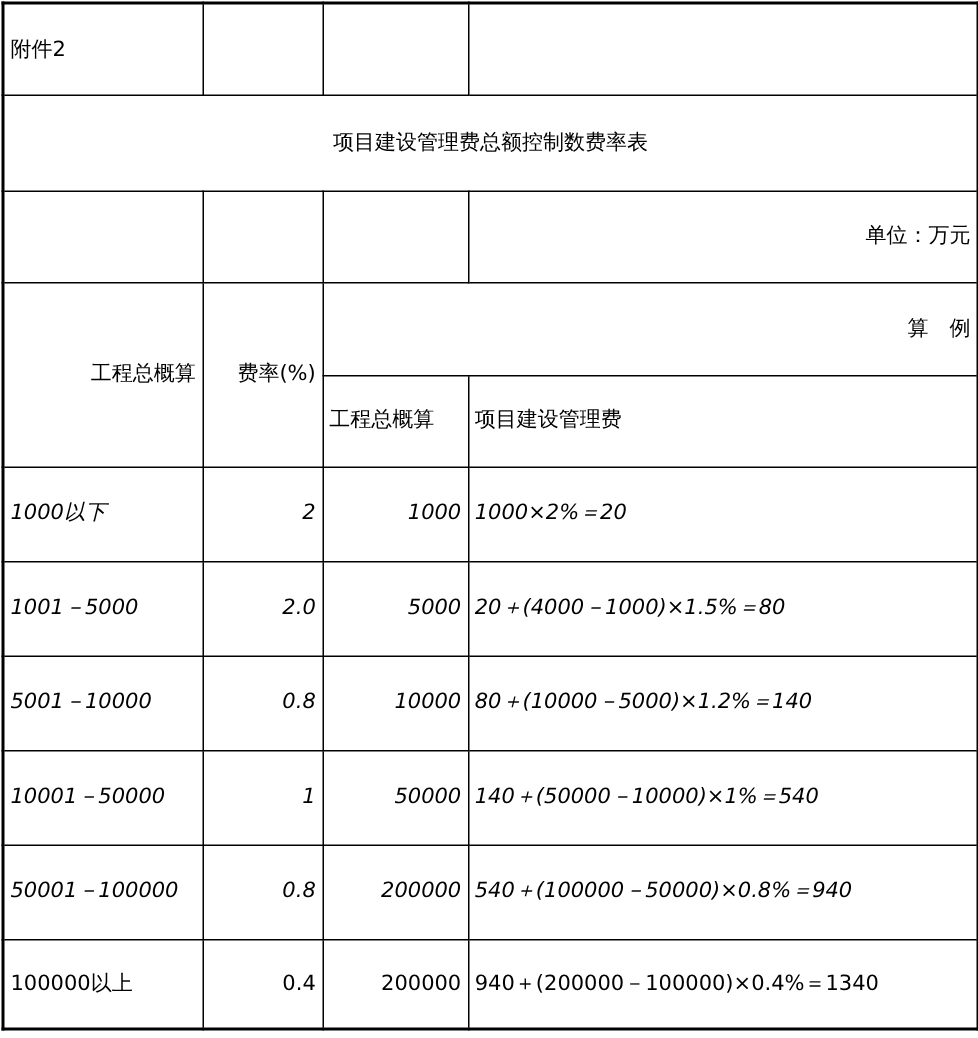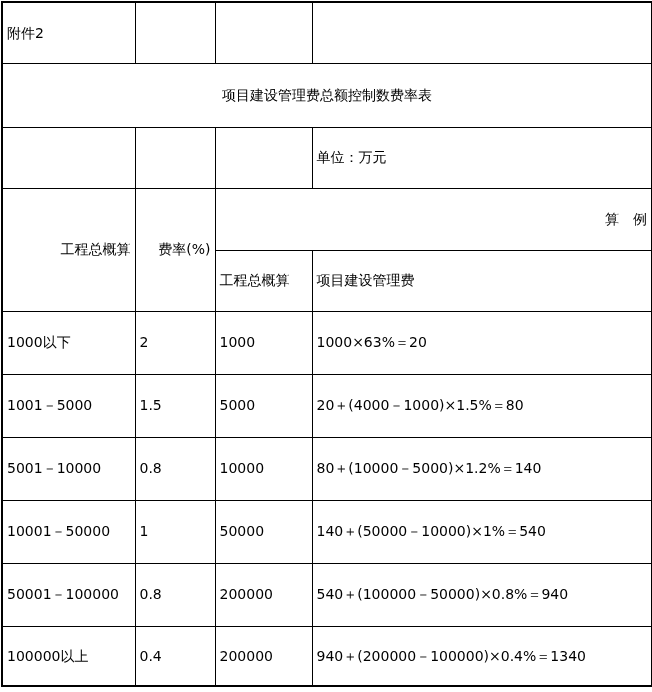--- a/index.html
+++ b/index.html
@@ -21,29 +21,29 @@
   table.fee-table td {
     border: 1px solid #000000;
     font-size: 14px;
     line-height: 1.15;
     padding: 12px 4px;
     overflow: hidden;
     white-space: nowrap;
     vertical-align: middle;
   }
   td.al { text-align: left; }
-  td.ar { }
+  td.ar { text-align: right; }
   td.ac { text-align: right; }
   td.title-cell { font-size: 15px; text-align: center; }
   tr.r-attach  { height: 61px; }
   tr.r-title   { height: 64px; }
   tr.r-unit    { height: 61px; }
   tr.r-head1   { height: 62px; }
   tr.r-head2   { height: 61px; }
-  tr.r-data    { height: 63px; }
+  tr.r-data    { height: 63px; font-style: italic; }
   tr.r-data-last { height: 60px; }
 </style>
 </head>
 <body>
 
 <table class="fee-table">
   <colgroup>
     <col style="width:133px">
     <col style="width:80px">
     <col style="width:97px">
@@ -71,25 +71,25 @@
       <td class="ac" colspan="2">算　例</td>
     </tr>
     <tr class="r-head2">
       <td class="al">工程总概算</td>
       <td class="al">项目建设管理费</td>
     </tr>
     <tr class="r-data">
       <td class="al">1000以下</td>
       <td class="ar">2</td>
       <td class="ar">1000</td>
-      <td class="al">1000×63%＝20</td>
+      <td class="al">1000×2%＝20</td>
     </tr>
     <tr class="r-data">
       <td class="al">1001－5000</td>
-      <td class="ar">1.5</td>
+      <td class="ar">2.0</td>
       <td class="ar">5000</td>
       <td class="al">20＋(4000－1000)×1.5%＝80</td>
     </tr>
     <tr class="r-data">
       <td class="al">5001－10000</td>
       <td class="ar">0.8</td>
       <td class="ar">10000</td>
       <td class="al">80＋(10000－5000)×1.2%＝140</td>
     </tr>
     <tr class="r-data">

